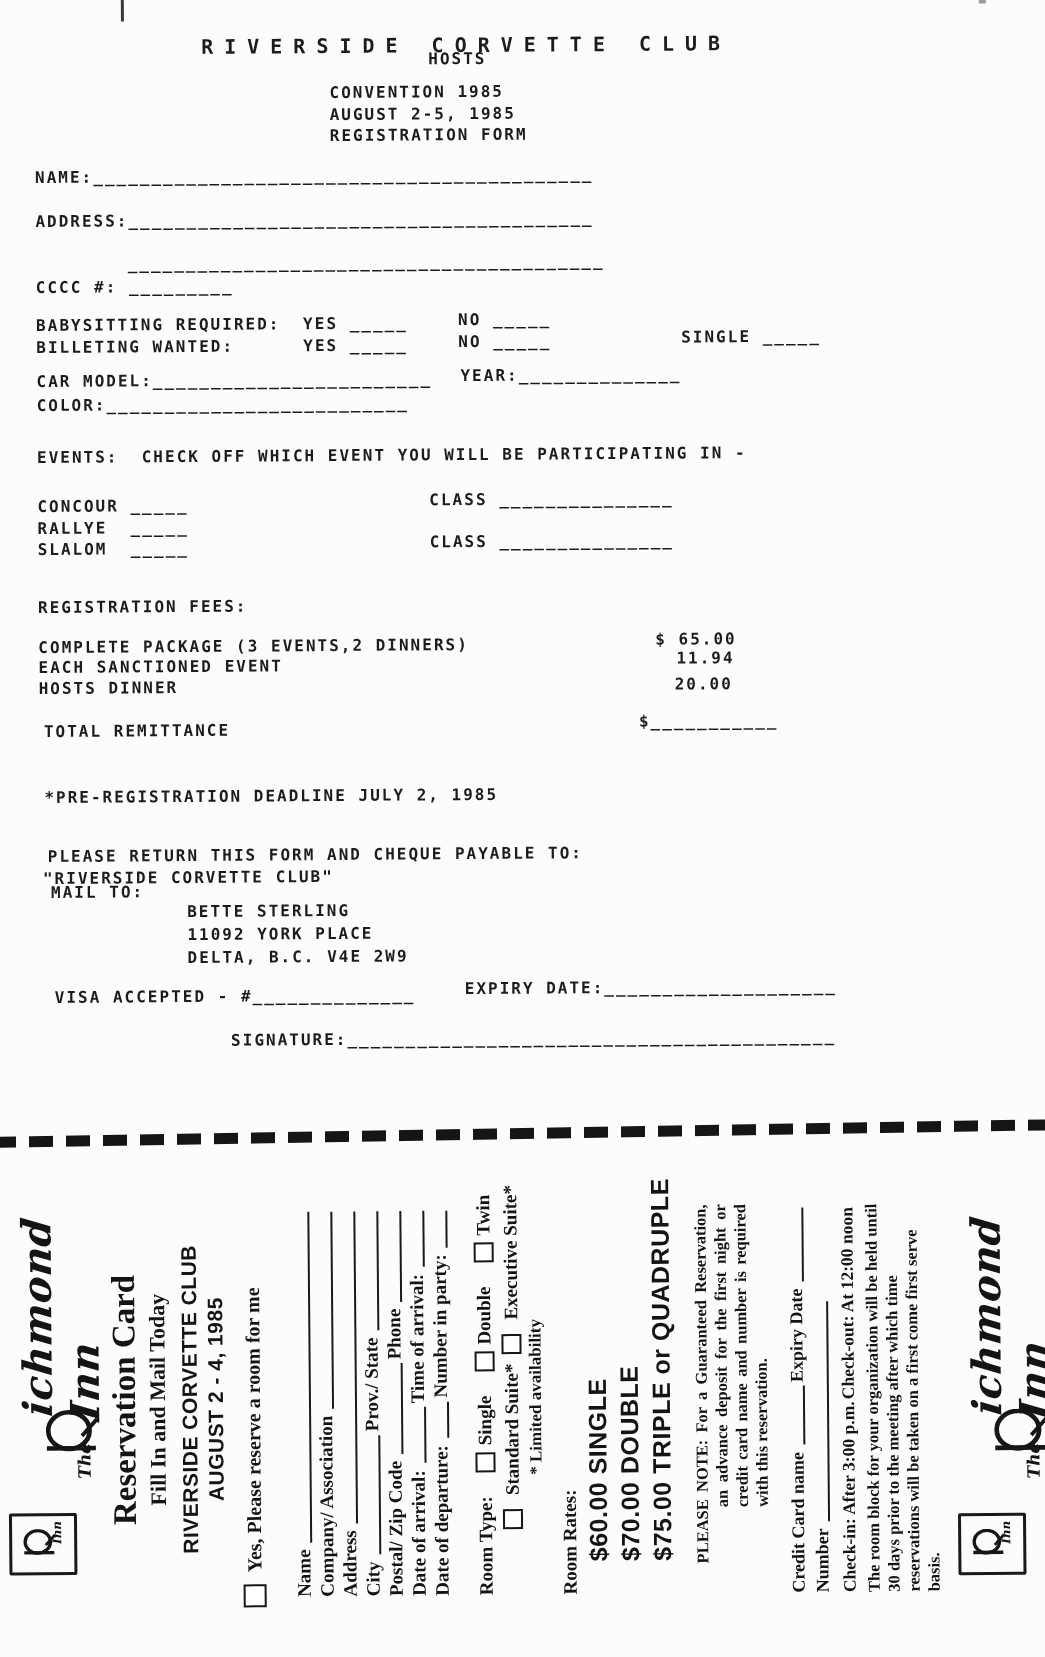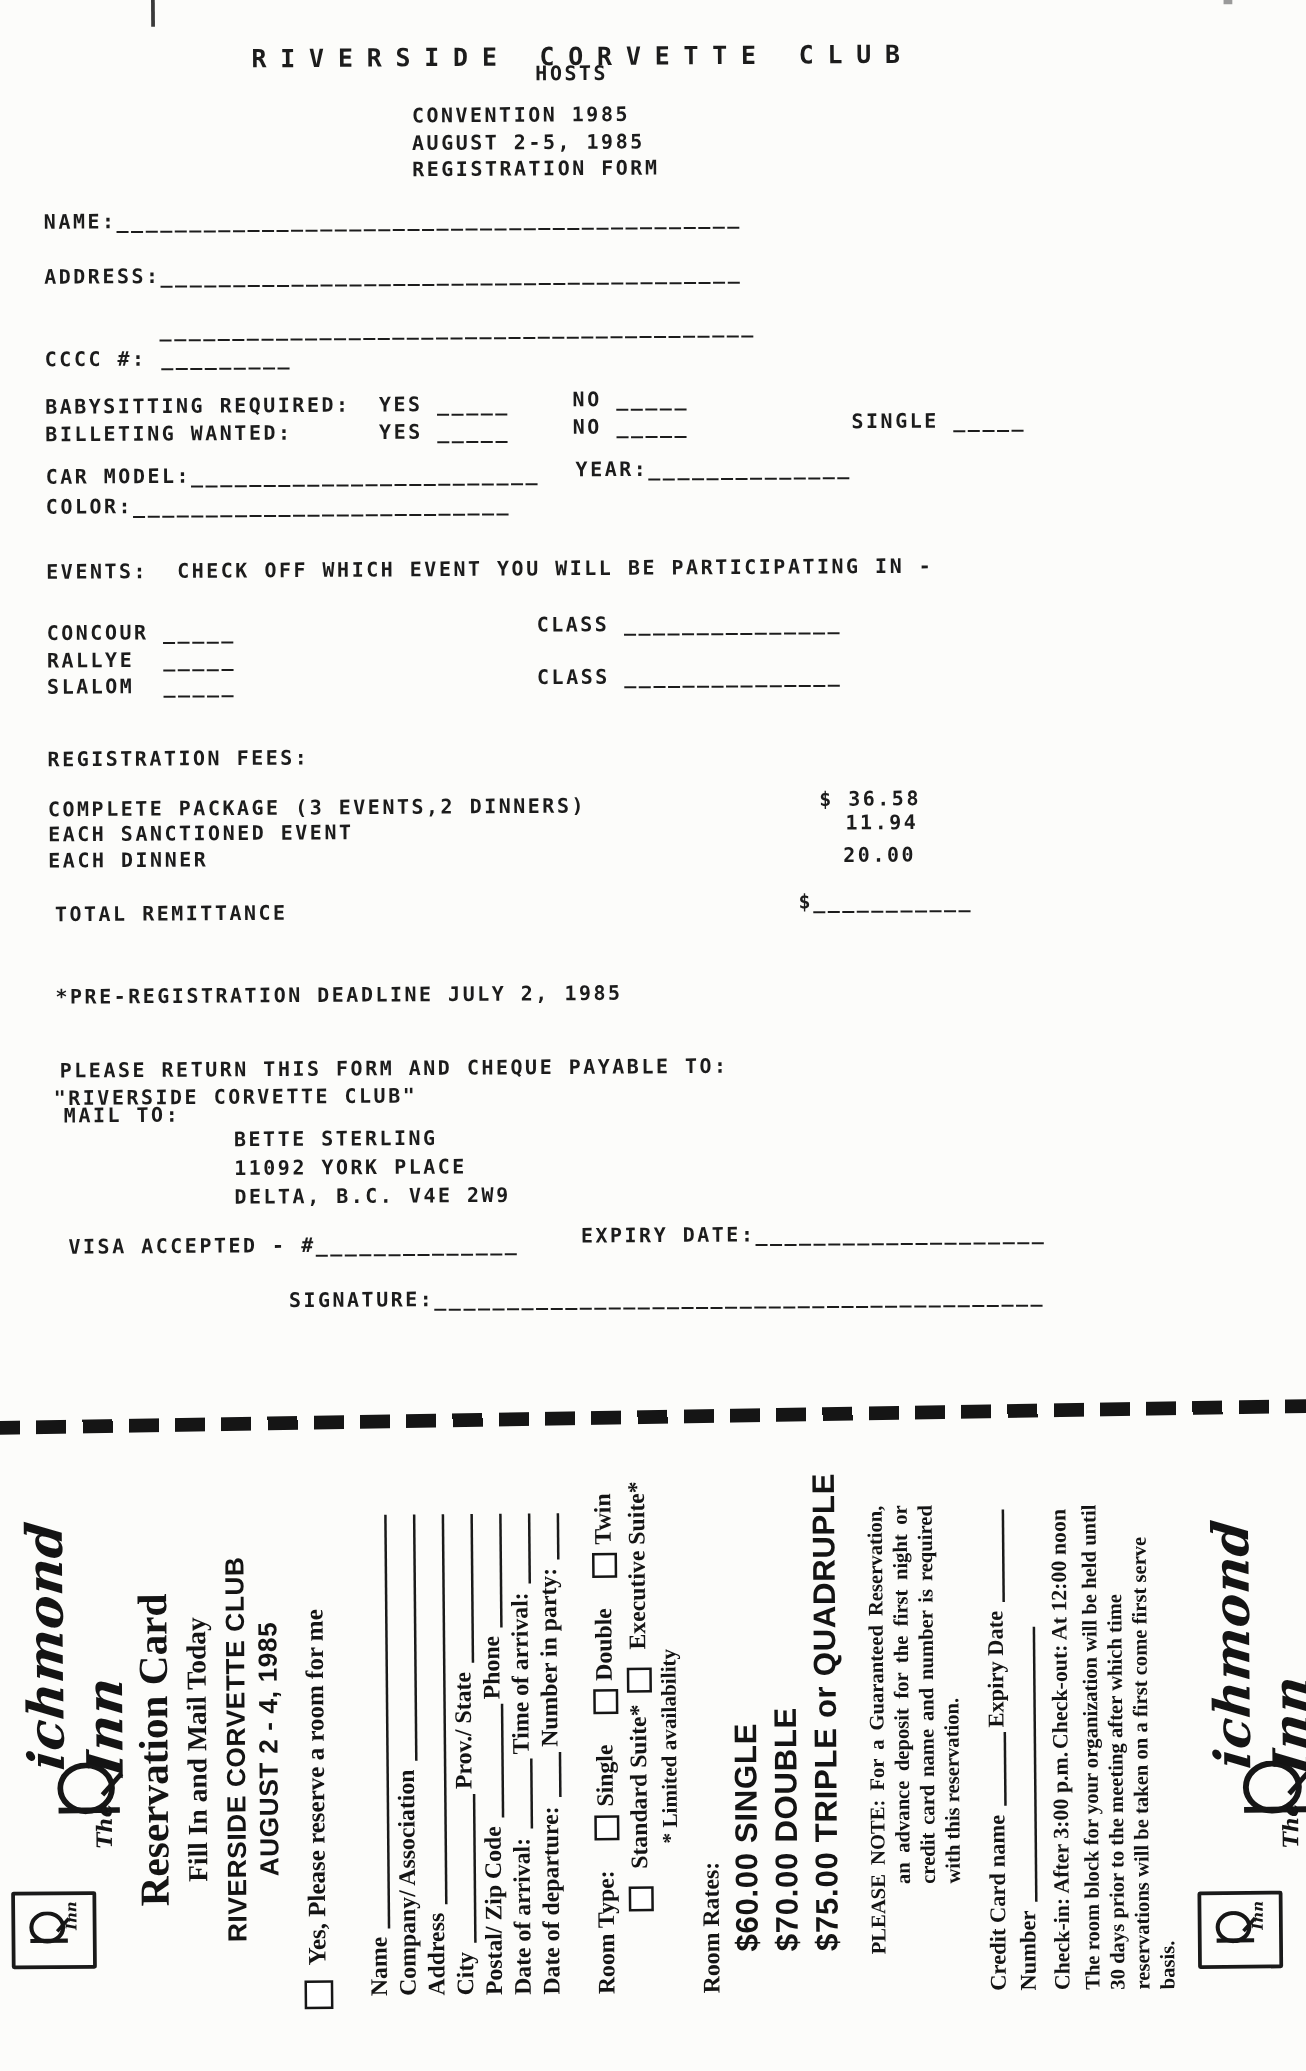--- a/index.html
+++ b/index.html
@@ -106,24 +106,24 @@
 
   <div class="t" style="left:38px;top:448px">EVENTS:  CHECK OFF WHICH EVENT YOU WILL BE PARTICIPATING IN -</div>
   <div class="t" style="left:38px;top:497px">CONCOUR _____</div>
   <div class="t" style="left:430px;top:493px">CLASS _______________</div>
   <div class="t" style="left:38px;top:519px">RALLYE  _____</div>
   <div class="t" style="left:38px;top:540px">SLALOM  _____</div>
   <div class="t" style="left:430px;top:535px">CLASS _______________</div>
 
   <div class="t" style="left:38px;top:598px">REGISTRATION FEES:</div>
   <div class="t" style="left:38px;top:638px">COMPLETE PACKAGE (3 EVENTS,2 DINNERS)</div>
-  <div class="t" style="left:655px;top:634px">$ 36.58</div>
+  <div class="t" style="left:655px;top:634px">$ 65.00</div>
   <div class="t" style="left:38px;top:658px">EACH SANCTIONED EVENT</div>
   <div class="t" style="left:676px;top:653px">11.94</div>
-  <div class="t" style="left:38px;top:679px">EACH DINNER</div>
+  <div class="t" style="left:38px;top:679px">HOSTS DINNER</div>
   <div class="t" style="left:674px;top:679px">20.00</div>
 
   <div class="t" style="left:43px;top:722px">TOTAL REMITTANCE</div>
   <div class="t" style="left:638px;top:716px">$___________</div>
 
   <div class="t" style="left:43px;top:788px">*PRE-REGISTRATION DEADLINE JULY 2, 1985</div>
 
   <div class="t" style="left:46px;top:847px">PLEASE RETURN THIS FORM AND CHEQUE PAYABLE TO:</div>
   <div class="t" style="left:41px;top:869px">"RIVERSIDE CORVETTE CLUB"</div>
 

